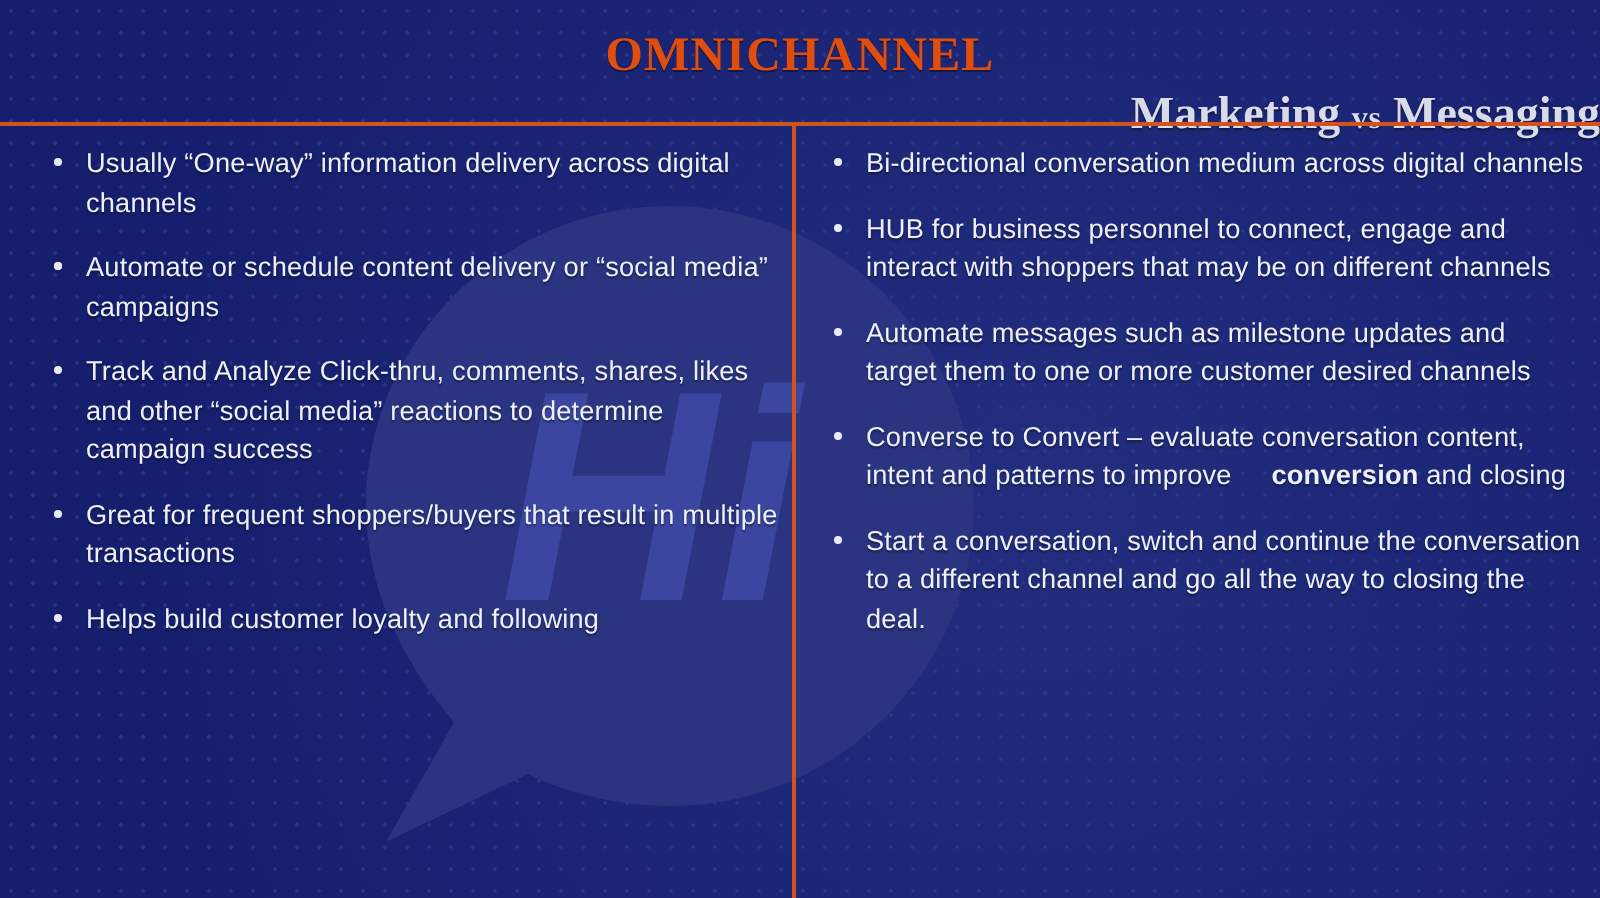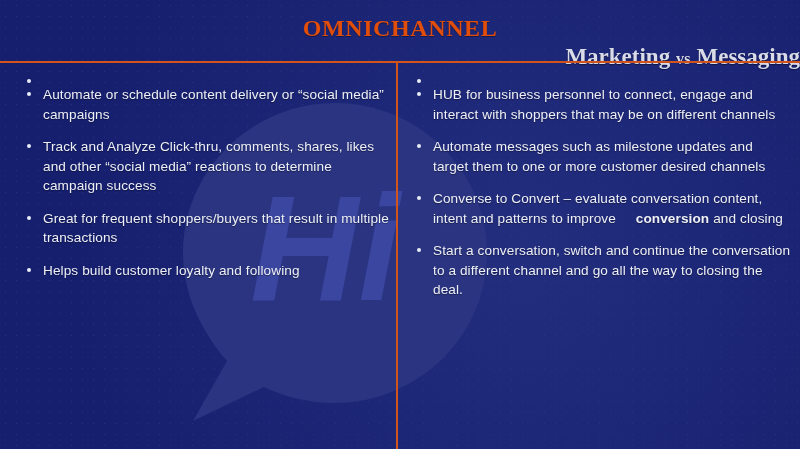--- a/index.html
+++ b/index.html
@@ -141,31 +141,32 @@
   <div id="header">
     <div id="title">OMNICHANNEL</div>
     <div id="subtitle"><span>Marketing</span> <span class="vs">vs</span> <span>Messaging</span></div>
   </div>
 
   <div id="hrule"></div>
   <div id="vrule"></div>
 
   <div class="column" id="col-left">
     <ul class="bullets">
+      <li><span class="dot"></span><span>Usually “One-way” information delivery across digital channels</span></li>
       <li><span class="dot"></span></li>
       <li><span class="dot"></span><span>Automate or schedule content delivery or “social media” campaigns</span></li>
       <li><span class="dot"></span><span>Track and Analyze Click-thru, comments, shares, likes and other “social media” reactions to determine campaign success</span></li>
       <li><span class="dot"></span><span>Great for frequent shoppers/buyers that result in multiple transactions</span></li>
       <li><span class="dot"></span><span>Helps build customer loyalty and following</span></li>
     </ul>
   </div>
 
   <div class="column" id="col-right">
     <ul class="bullets">
-      <li><span class="dot"></span></li>
+      <li><span class="dot"></span><span>Bi-directional conversation medium across digital channels</span></li>
       <li><span class="dot"></span><span>HUB for business personnel to connect, engage and interact with shoppers that may be on different channels</span></li>
       <li><span class="dot"></span><span>Automate messages such as milestone updates and target them to one or more customer desired channels</span></li>
       <li><span class="dot"></span><span>Converse to Convert –  evaluate conversation content, intent and patterns to improve </span><b>conversion</b><span> and closing</span></li>
       <li><span class="dot"></span><span>Start a conversation, switch and continue the conversation to a different channel and go all the way to closing the deal.</span></li>
     </ul>
   </div>
 
 </div>
 
 </body></html>

